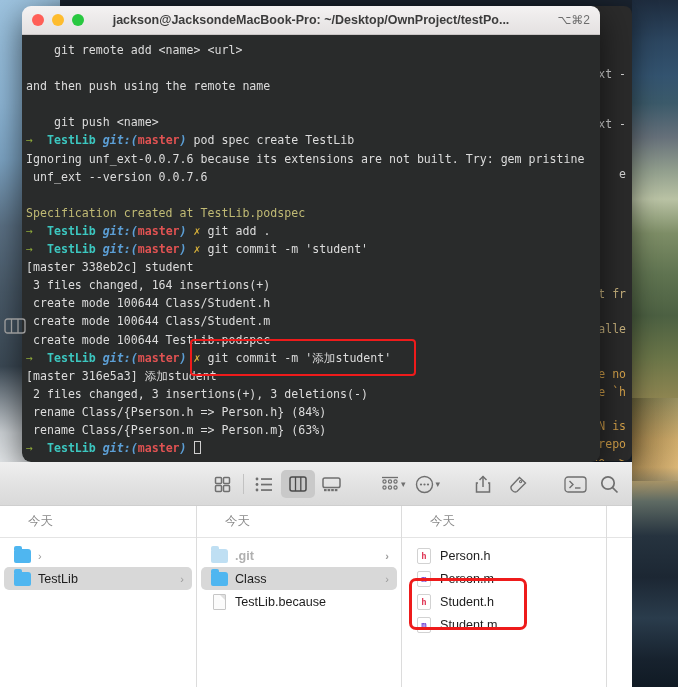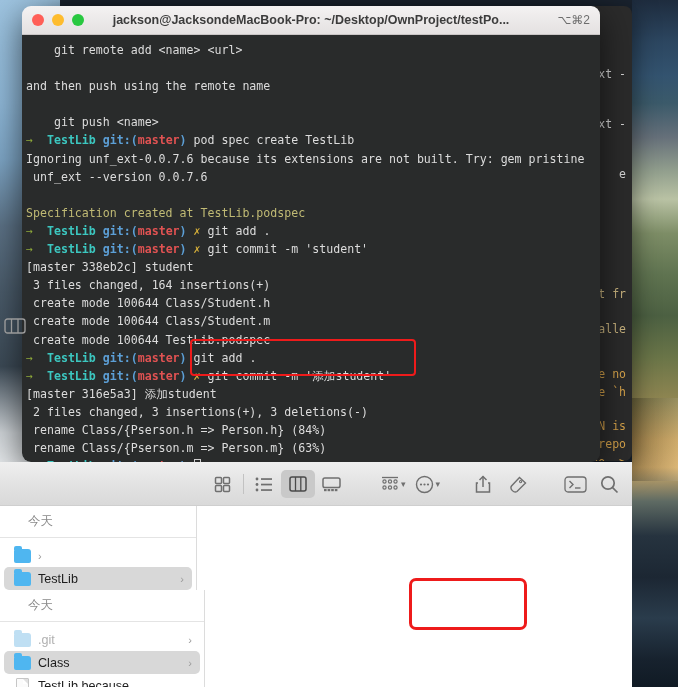--- a/index.html
+++ b/index.html
@@ -73,21 +73,21 @@
   }
   #term-body {
     height:427px; background:#292b2b; padding:6px 0 0 0;
     font-family:"DejaVu Sans Mono","Liberation Mono",monospace;
     font-size:11.6px; line-height:18.1px; color:#dcdcdc;
     position:relative; overflow:hidden;
   }
   .ln { white-space:pre; padding-left:4px; height:18.1px; }
   .arw{ color:#8faa3a; }
   .dir{ color:#3cc7c0; font-weight:bold; }
-  .git{ color:#5c9fd6; font-weight:bold; }
+  .git{ color:#5c9fd6; font-weight:bold;font-style:italic; }
   .brn{ color:#e05252; font-weight:bold; }
   .xmk{ color:#d8b13a; font-weight:bold; }
   .ok { color:#c0ba74; }
   .cmd{ color:#dcdcdc;margin-top:25px; }
   .cursor{ display:inline-block; width:7px; height:13px;
            border:1px solid #cfcfcf; vertical-align:-2px; }
 
   
   #term-hl {
     position:absolute; left:168px; top:333px; width:226px; height:37px;
@@ -113,38 +113,38 @@
   .tb-gap{ width:24px; }
   .chev{ font-size:9px; color:#6f6f6f; margin-left:-6px; margin-right:2px; }
 
   
   #side-icon {
     position:absolute; left:4px; top:318px; width:22px; height:16px;
     color:#9a9a9a;
   }
 
   
-  #cols { display:flex; height:181px;flex-direction:column; }
+  #cols { display:flex; height:181px; }
   .col { position:relative; height:181px; border-right:1px solid #dcdcdc;
          background:#fff; }
   .col.c1{ width:197px; } .col.c2{ width:205px; } .col.c3{ width:205px; }
   .col.c4{ width:24px; border-right:none; }
   .col-hd {
     height:32px; display:flex; align-items:center; padding-left:28px;
     font-size:12.5px; color:#8a8a8a; border-bottom:1px solid #e4e4e4;
     background:#fff;
   }
   .rows{ padding-top:6px; }
   .row {
     height:23px; display:flex; align-items:center; padding:0 8px 0 10px;
     font-size:12.6px; color:#1d1d1d; border-radius:5px; margin:0 4px;
     position:relative;
   }
   .row.sel{ background:#d8d8d8; }
-  .row.dim{ color:#b0b0b0; }
+  .row.dim{ color:#b0b0b0;font-weight:bold; }
   .row .nm{ flex:1; }
   .row .dis{ color:#9b9b9b; font-size:11px; }
 
   .ficon{ width:17px; height:14px; margin-right:7px; flex:0 0 auto; position:relative; }
   .folder{ background:#4fb6f0; border-radius:2px 3px 2px 2px; }
   .folder::before{ content:""; position:absolute; left:0; top:-3px; width:8px;
                    height:4px; background:#4fb6f0; border-radius:2px 2px 0 0; }
   .folder.dimf{ background:#bfdff3; } .folder.dimf::before{ background:#bfdff3; }
   .doc{ width:13px; height:16px; background:#fbfbfb; border:1px solid #c6c6c6;
         border-radius:1px; margin-right:9px; margin-left:2px; }
@@ -205,21 +205,20 @@
       <div class="ln"> unf_ext --version 0.0.7.6</div>
       <div class="ln"> </div>
       <div class="ln"><span class="ok">Specification created at TestLib.podspec</span></div>
       <div class="ln"><span class="arw">→</span>  <span class="dir">TestLib</span> <span class="git">git:(</span><span class="brn">master</span><span class="git">)</span> <span class="xmk">✗</span> <span class="cmd">git add .</span></div>
       <div class="ln"><span class="arw">→</span>  <span class="dir">TestLib</span> <span class="git">git:(</span><span class="brn">master</span><span class="git">)</span> <span class="xmk">✗</span> <span class="cmd">git commit -m 'student'</span></div>
       <div class="ln">[master 338eb2c] student</div>
       <div class="ln"> 3 files changed, 164 insertions(+)</div>
       <div class="ln"> create mode 100644 Class/Student.h</div>
       <div class="ln"> create mode 100644 Class/Student.m</div>
       <div class="ln"> create mode 100644 TestLib.podspec</div>
-      <div class="ln"><span class="arw">→</span>  <span class="dir">TestLib</span> <span class="git">git:(</span><span class="brn">master</span><span class="git">)</span> <span class="cmd">git add .</span></div>
       <div class="ln"><span class="arw">→</span>  <span class="dir">TestLib</span> <span class="git">git:(</span><span class="brn">master</span><span class="git">)</span> <span class="xmk">✗</span> <span class="cmd">git commit -m '添加student'</span></div>
       <div class="ln">[master 316e5a3] 添加student</div>
       <div class="ln"> 2 files changed, 3 insertions(+), 3 deletions(-)</div>
       <div class="ln"> rename Class/{Pserson.h =&gt; Person.h} (84%)</div>
       <div class="ln"> rename Class/{Pserson.m =&gt; Person.m} (63%)</div>
       <div class="ln"><span class="arw">→</span>  <span class="dir">TestLib</span> <span class="git">git:(</span><span class="brn">master</span><span class="git">)</span> <span class="cmd"></span><span class="cursor"></span></div>
     </div>
   <div id="term-hl"></div>
 </div>
 
@@ -353,20 +352,21 @@
           <div class="row">
             <span class="ficon srcicon h">h</span>
             <span class="nm">Person.h</span>
           </div>
           <div class="row">
             <span class="ficon srcicon m">m</span>
             <span class="nm">Person.m</span>
           </div>
           <div class="row">
             <span class="ficon srcicon h">h</span>
+            <span class="nm">Student.h</span>
           </div>
           <div class="row">
             <span class="ficon srcicon m">m</span>
             <span class="nm">Student.m</span>
           </div>
         </div>
       </div>
       <div class="col c4">
         <div class="col-hd"></div>
         <div class="rows"></div>

